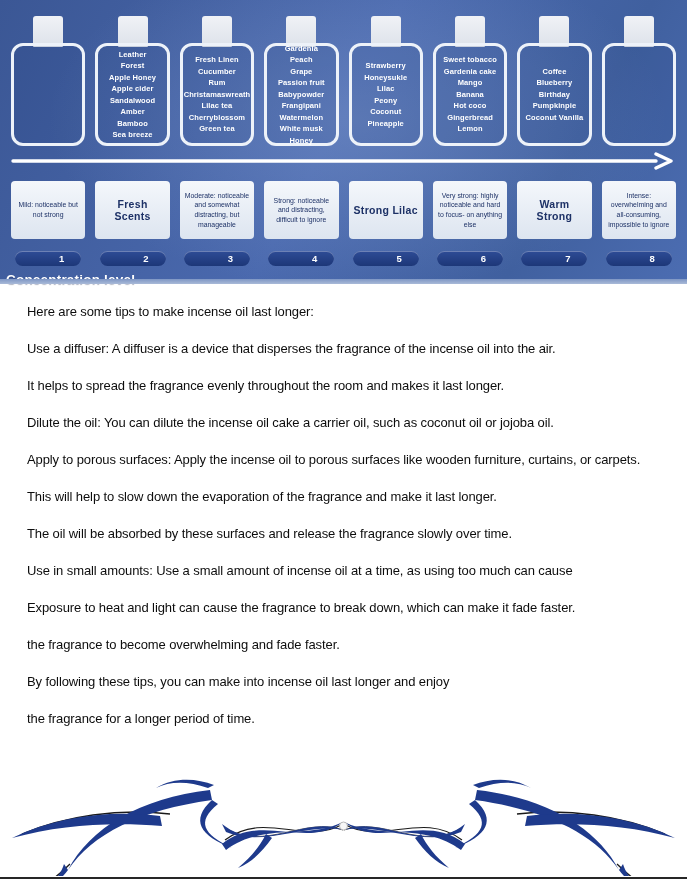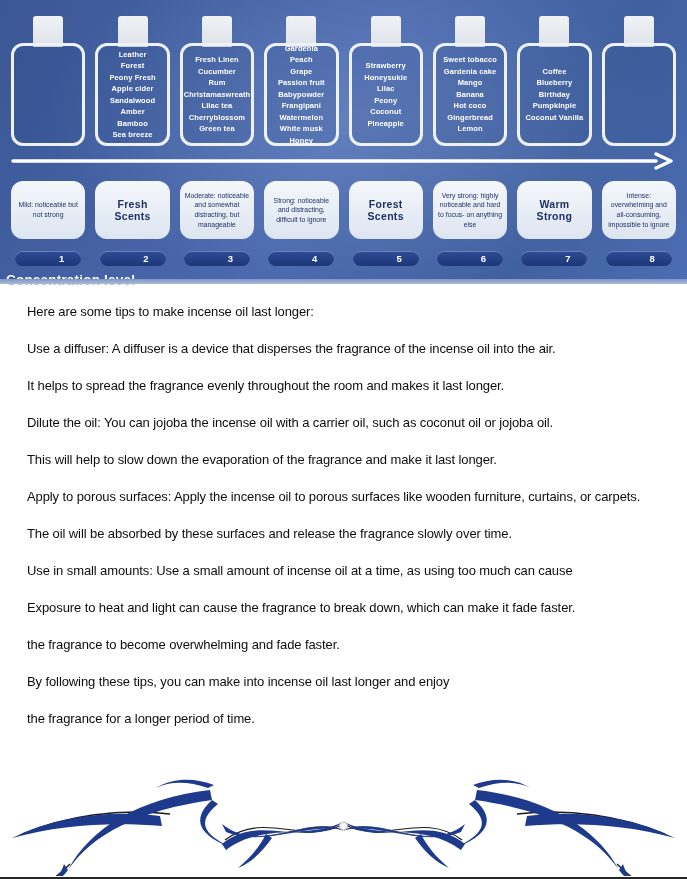--- a/index.html
+++ b/index.html
@@ -28,21 +28,21 @@
     position:relative; z-index:1; width:100%; height:103px;
     border:3px solid var(--bottle-border,#edf2f9); border-radius:12px;
     background:rgba(22,46,105,0.10);
     display:flex; flex-direction:column; justify-content:center; align-items:center;
     color:#fff; font-weight:bold; font-size:7.5px; line-height:11.5px;
     text-align:center; letter-spacing:0.1px;
   }
   .arrow-wrap { padding:6px 10px 0; }
   .levels { display:flex; gap:10px; padding:7px 11px 0; }
   .level {
-    flex:1; height:58px; border-radius:12px; padding:4px 5px;
+    flex:1; height:58px; border-radius:4px; padding:4px 5px;
     background:linear-gradient(180deg,#f4f7fb,#dde5f0);
     color:var(--box-text,#1d3166);
     display:flex; align-items:center; justify-content:center; text-align:center;
     font-size:6.9px; line-height:9.6px;
   }
   .level.emphasis { font-size:10.5px; font-weight:bold; line-height:12px; letter-spacing:0.3px; }
   .pills { display:flex; gap:10px; padding:12px 11px 0; }
   .pill { flex:1; display:flex; justify-content:center; }
   .pill-inner {
     width:66px; height:15px; border-radius:8px;
@@ -75,21 +75,21 @@
     <div class="bottles" id="bottles">
         <div class="bottle">
           <div class="cap"></div>
           <div class="bottle-body"></div>
         </div>
         <div class="bottle">
           <div class="cap"></div>
           <div class="bottle-body">
             <div class="scent-line">Leather</div>
             <div class="scent-line">Forest</div>
-            <div class="scent-line">Peony Fresh</div>
+            <div class="scent-line">Apple Honey</div>
             <div class="scent-line">Apple cider</div>
             <div class="scent-line">Sandalwood</div>
             <div class="scent-line">Amber</div>
             <div class="scent-line">Bamboo</div>
             <div class="scent-line">Sea breeze</div>
           </div>
         </div>
         <div class="bottle">
           <div class="cap"></div>
           <div class="bottle-body">
@@ -159,21 +159,21 @@
         <line x1="3" y1="9" x2="646" y2="9" stroke="#ffffff" stroke-width="3.4" stroke-linecap="round"></line>
         <polyline points="646,2 661,9 646,16" fill="none" stroke="#ffffff" stroke-width="3.4" stroke-linejoin="round" stroke-linecap="round"></polyline>
       </svg>
     </div>
 
     <div class="levels" id="levels">
         <div class="level">Mild: noticeable but not strong</div>
         <div class="level emphasis">Fresh Scents</div>
         <div class="level">Moderate: noticeable and somewhat distracting, but manageable</div>
         <div class="level">Strong: noticeable and distracting, difficult to ignore</div>
-        <div class="level emphasis">Forest Scents</div>
+        <div class="level emphasis">Strong Lilac</div>
         <div class="level">Very strong: highly noticeable and hard to focus- on anything else</div>
         <div class="level emphasis">Warm Strong</div>
         <div class="level">Intense: overwhelming and all-consuming, impossible to ignore</div>
       </div>
     <div class="pills" id="pills">
         <div class="pill">
           <div class="pill-inner">1</div>
         </div>
         <div class="pill">
           <div class="pill-inner">2</div>
@@ -199,23 +199,23 @@
       </div>
 
     <div class="axis-label">Concentration level</div>
     <div class="strip"></div>
   </div>
 
   <div class="tips" id="tips">
       <div class="tip">Here are some tips to make incense oil last longer:</div>
       <div class="tip">Use a diffuser: A diffuser is a device that disperses the fragrance of the incense oil into the air.</div>
       <div class="tip">It helps to spread the fragrance evenly throughout the room and makes it last longer.</div>
-      <div class="tip">Dilute the oil: You can jojoba the incense oil with a carrier oil, such as coconut oil or jojoba oil.</div>
+      <div class="tip">Dilute the oil: You can dilute the incense oil cake a carrier oil, such as coconut oil or jojoba oil.</div>
+      <div class="tip">Apply to porous surfaces: Apply the incense oil to porous surfaces like wooden furniture, curtains, or carpets.</div>
       <div class="tip">This will help to slow down the evaporation of the fragrance and make it last longer.</div>
-      <div class="tip">Apply to porous surfaces: Apply the incense oil to porous surfaces like wooden furniture, curtains, or carpets.</div>
       <div class="tip">The oil will be absorbed by these surfaces and release the fragrance slowly over time.</div>
       <div class="tip">Use in small amounts: Use a small amount of incense oil at a time, as using too much can cause</div>
       <div class="tip">Exposure to heat and light can cause the fragrance to break down, which can make it fade faster.</div>
       <div class="tip">the fragrance to become overwhelming and fade faster.</div>
       <div class="tip">By following these tips, you can make into incense oil last longer and enjoy</div>
       <div class="tip">the fragrance for a longer period of time.</div>
     </div>
 
   <svg class="divider" viewBox="0 0 687 100">
     <g id="swirl-left">

